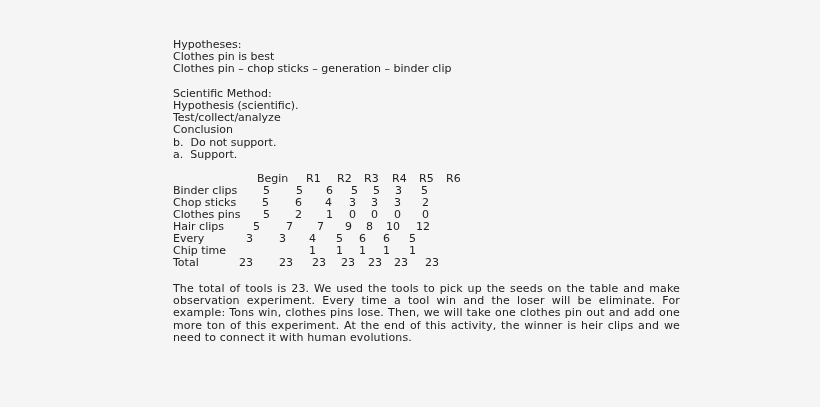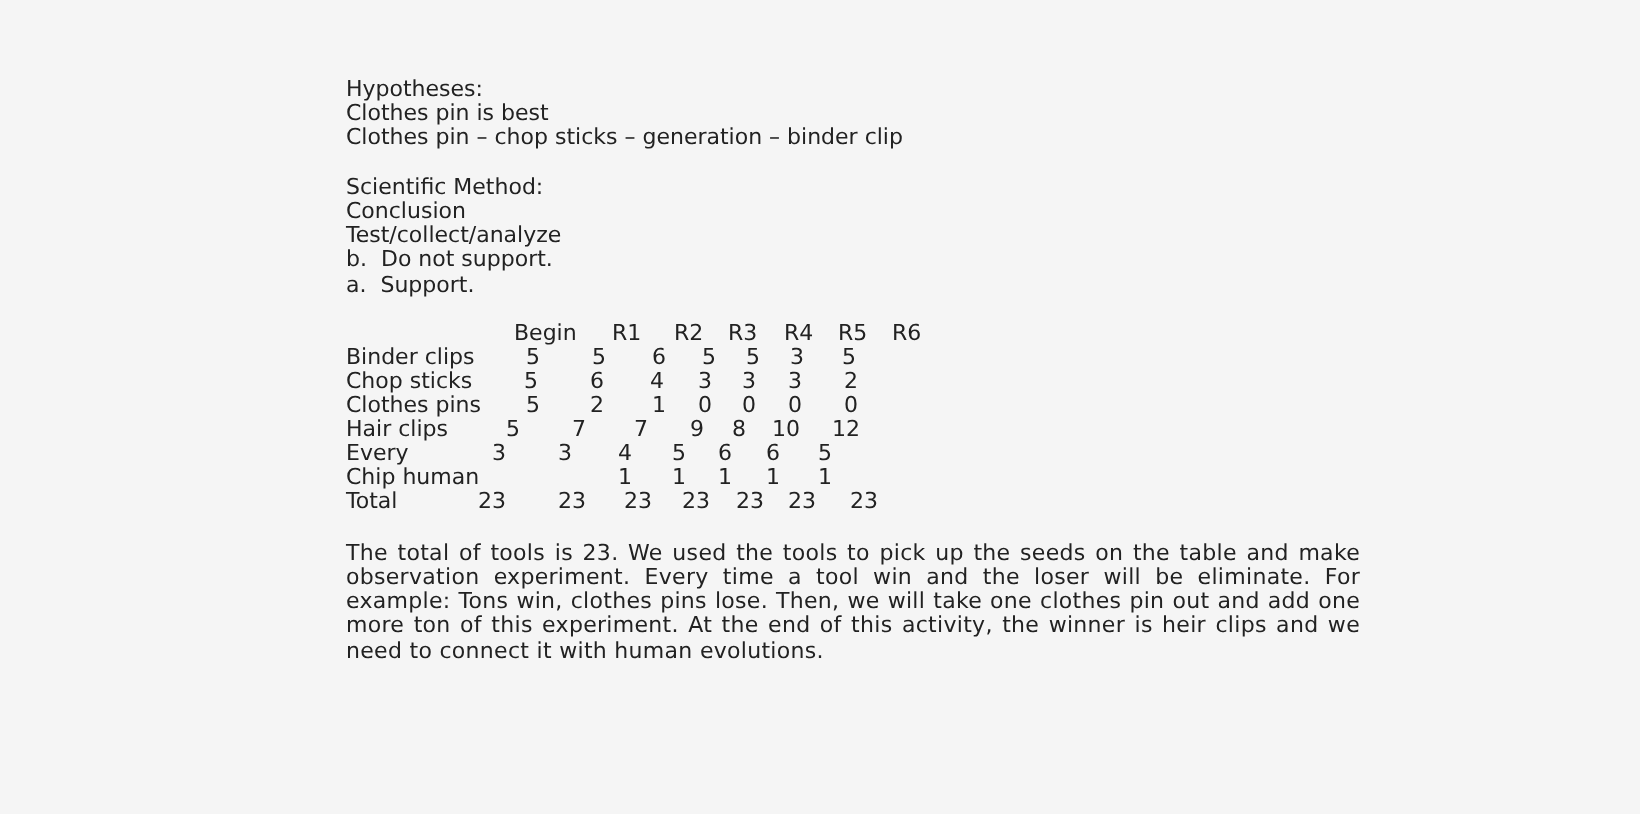--- a/index.html
+++ b/index.html
@@ -18,22 +18,23 @@
 </style>
 </head>
 <body>
 
 <div class="doc">
   <div class="line">Hypotheses:</div>
   <div class="line">Clothes pin is best</div>
   <div class="line">Clothes pin – chop sticks – generation – binder clip</div>
   <div class="gap"></div>
   <div class="line">Scientific Method:</div>
+  <div class="line">Hypothesis (scientific).</div>
+  <div class="line">Test/collect/analyze</div>
   <div class="line">Conclusion</div>
-  <div class="line">Test/collect/analyze</div>
   <div class="line">b.  Do not support.</div>
   <div class="line">a.  Support.</div>
   <div class="gap"></div>
 
   <div class="table">
     <div class="trow" style="top:0">
       <span class="cell" style="left:84px">Begin</span>
       <span class="cell" style="left:133px">R1</span>
       <span class="cell" style="left:164px">R2</span>
       <span class="cell" style="left:191px">R3</span>
@@ -91,21 +92,21 @@
       <span class="cell" style="left:73px">3</span>
       <span class="cell" style="left:106px">3</span>
       <span class="cell" style="left:136px">4</span>
       <span class="cell" style="left:163px">5</span>
       <span class="cell" style="left:186px">6</span>
       <span class="cell" style="left:210px">6</span>
       <span class="cell" style="left:236px">5</span>
     </div>
 
     <div class="trow" style="top:72px">
-      <span class="cell" style="left:0">Chip human</span>
+      <span class="cell" style="left:0">Chip time</span>
       <span class="cell" style="left:136px">1</span>
       <span class="cell" style="left:163px">1</span>
       <span class="cell" style="left:186px">1</span>
       <span class="cell" style="left:210px">1</span>
       <span class="cell" style="left:236px">1</span>
     </div>
 
     <div class="trow" style="top:84px">
       <span class="cell" style="left:0">Total</span>
       <span class="cell" style="left:66px">23</span>

